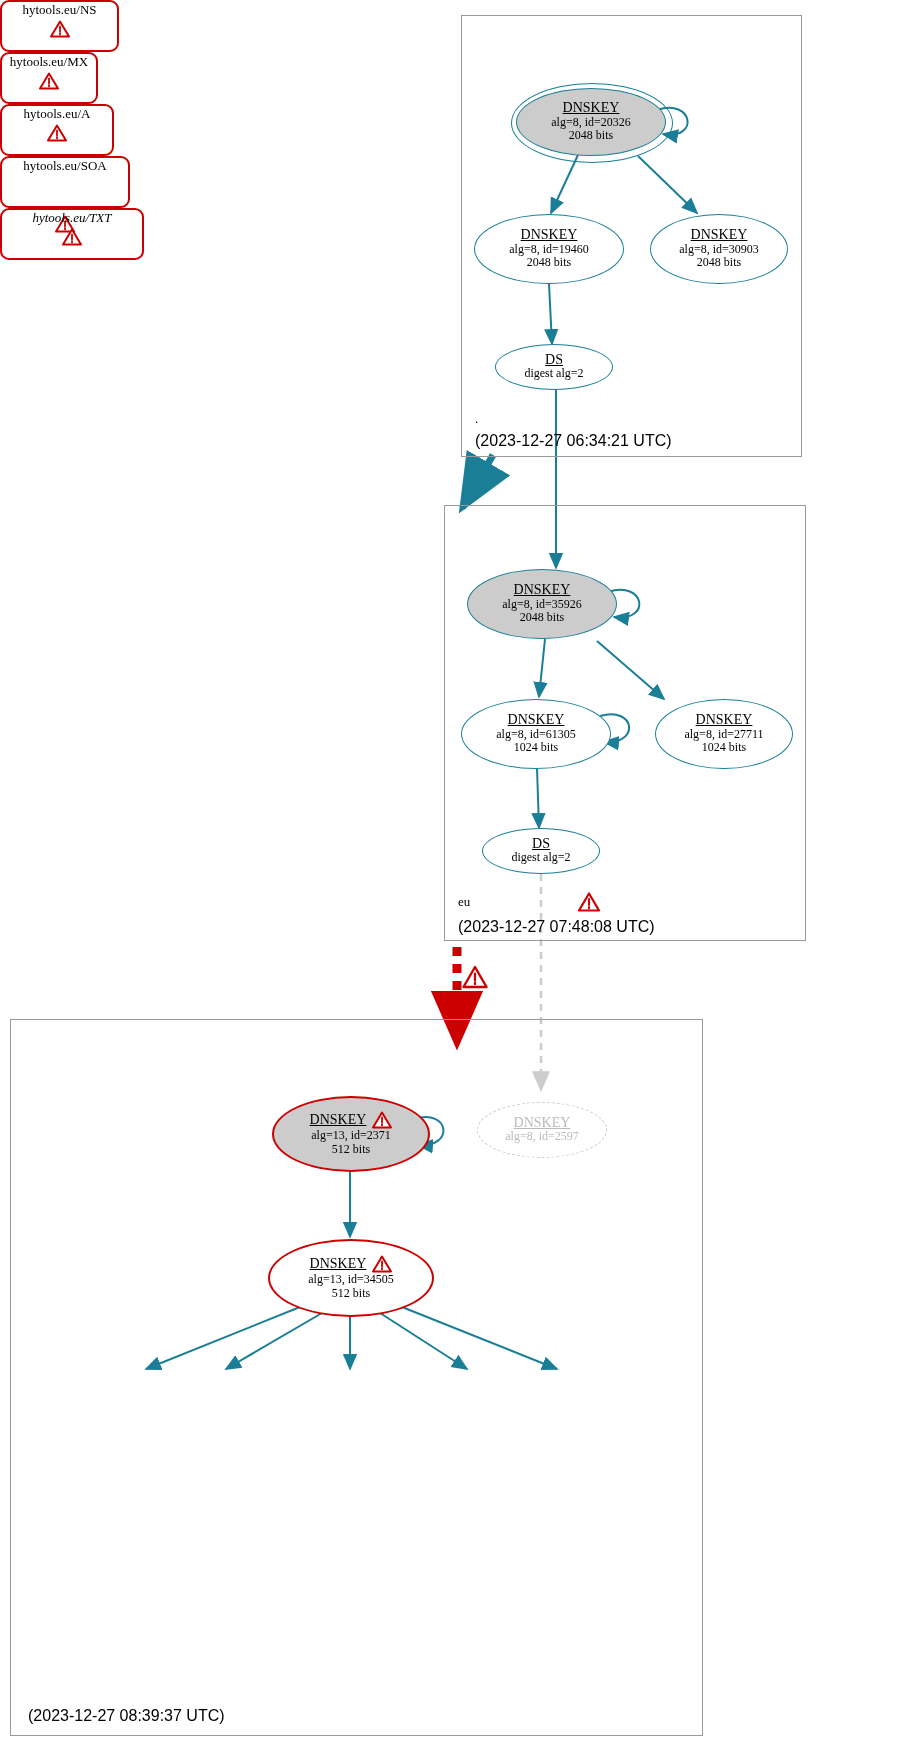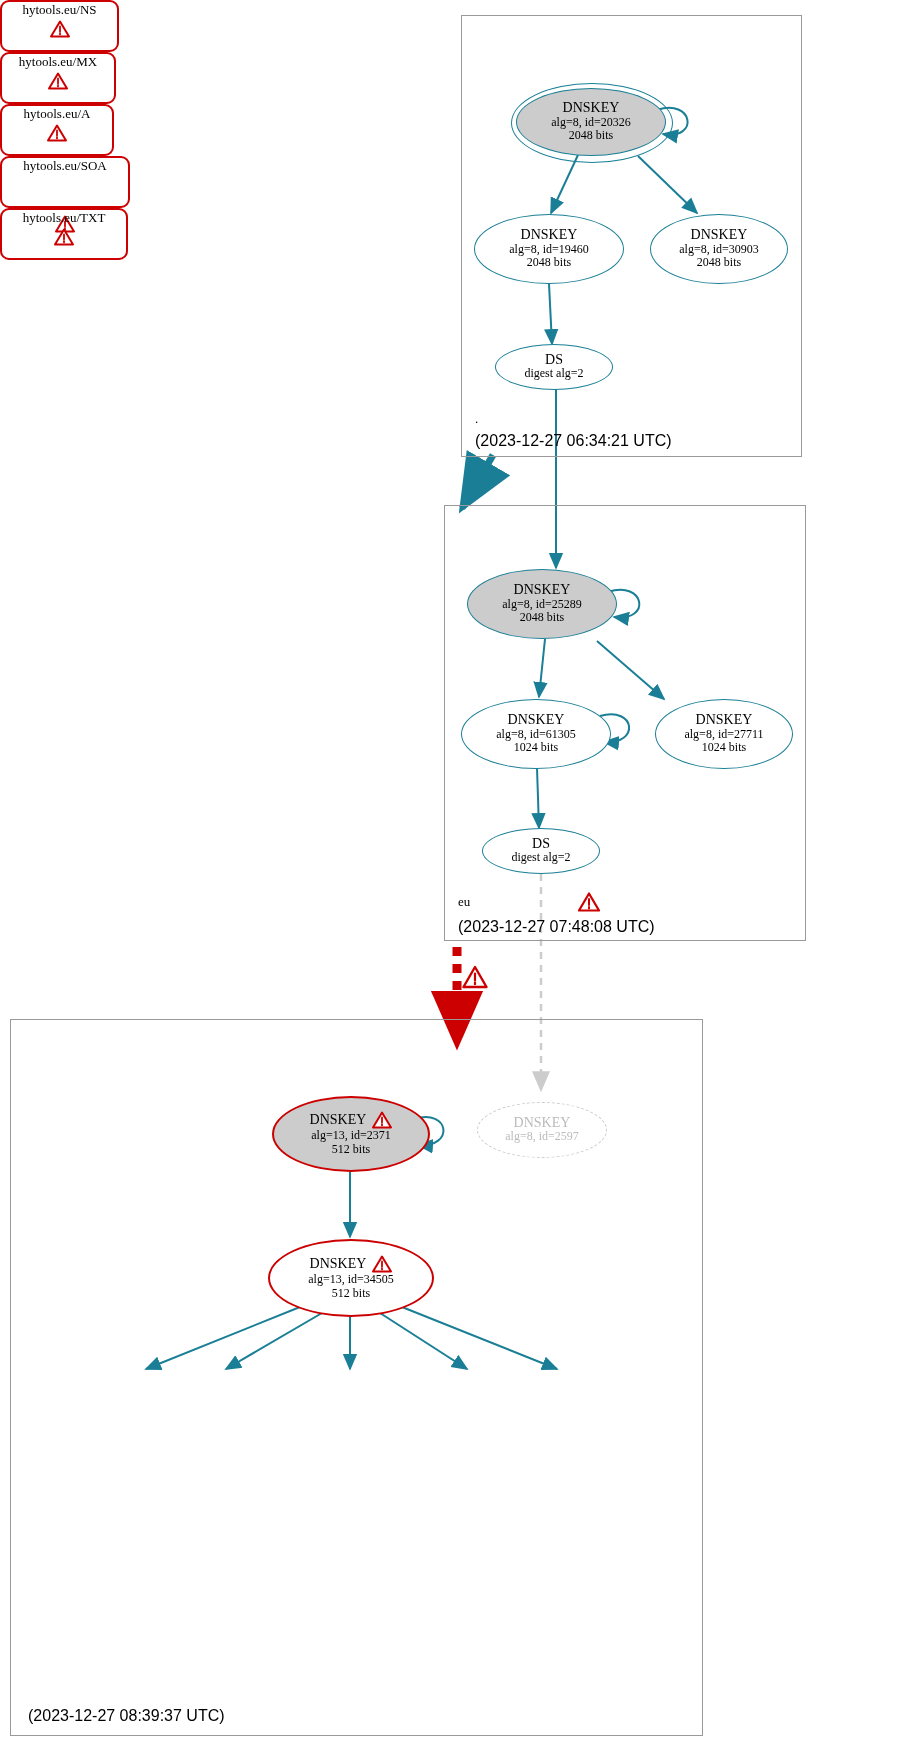--- a/index.html
+++ b/index.html
@@ -7,21 +7,21 @@
   .zone{position:absolute;border:1px solid #9a9a9a;background:transparent;}
   .zone-label{position:absolute;font-size:13px;color:#000;font-family:"Liberation Serif",serif;}
   .zone-date{position:absolute;font-size:16px;color:#000;font-family:Liberation Sans, sans-serif;}
   .node{position:absolute;display:flex;flex-direction:column;align-items:center;justify-content:center;text-align:center;box-sizing:border-box;}
   .ell{border-radius:50%;}
   .teal{border:1.6px solid #1a7f96;}
   .teal-fill{background:#cccccc;}
   .red{border:2px solid #cc0000;}
   .red-fill{background:#cccccc;}
   .dashed-gray{border:1.6px dashed #cccccc;background:#ffffff;}
-  .t1{font-size:14px;line-height:1.05;color:#000;}
+  .t1{font-size:14px;line-height:1.05;color:#000;text-decoration:underline;}
   .t2{font-size:12px;line-height:1.15;color:#000;}
   .rr{box-sizing:border-box;border:2px solid #cc0000;border-radius:9px;background:#fff;display:flex;flex-direction:column;align-items:center;justify-content:flex-start;padding-top:0;}
   .rr .lbl{font-size:13px;color:#000;}
   svg.edges{position:absolute;left:0;top:0;width:908px;height:1749px;pointer-events:none;}
   .warn{display:block;}
 </style>
 </head>
 <body>
 
 <svg class="edges" viewBox="0 0 908 1749">
@@ -107,21 +107,21 @@
   <div class="t2">2048 bits</div>
 </div>
 
 <div class="node ell teal" style="left:495px;top:344px;width:118px;height:46px;background:#fff;">
   <div class="t1">DS</div>
   <div class="t2">digest alg=2</div>
 </div>
 
 <div class="node ell teal teal-fill" style="left:467px;top:569px;width:150px;height:70px;">
   <div class="t1">DNSKEY</div>
-  <div class="t2">alg=8, id=25289</div>
+  <div class="t2">alg=8, id=35926</div>
   <div class="t2">2048 bits</div>
 </div>
 
 <div class="node ell teal" style="left:461px;top:699px;width:150px;height:70px;background:#fff;">
   <div class="t1">DNSKEY</div>
   <div class="t2">alg=8, id=61305</div>
   <div class="t2">1024 bits</div>
 </div>
 
 <div class="node ell teal" style="left:655px;top:699px;width:138px;height:70px;background:#fff;">
@@ -178,21 +178,21 @@
 <div class="rr" style="left:21px;top:1369px;width:119px;height:52px;">
   <span class="lbl">hytools.eu/NS</span>
   <span style="margin-top:2px;">
     <svg class="warn" width="20" height="18" viewBox="0 0 20 18">
         <path d="M10 1.6 L19 16.4 L1 16.4 Z" fill="#ffffff" stroke="#cc0000" stroke-width="2" stroke-linejoin="round"></path>
         <path d="M10 6.4 L10 11.6 M10 13.2 L10 14.4" stroke="#cc0000" stroke-width="1.8" stroke-linecap="round"></path>
       </svg>
   </span>
 </div>
 
-<div class="rr" style="left:157px;top:1369px;width:116px;height:52px;">
+<div class="rr" style="left:157px;top:1369px;width:98px;height:52px;">
   <span class="lbl">hytools.eu/MX</span>
   <span style="margin-top:2px;">
     <svg class="warn" width="20" height="18" viewBox="0 0 20 18">
         <path d="M10 1.6 L19 16.4 L1 16.4 Z" fill="#ffffff" stroke="#cc0000" stroke-width="2" stroke-linejoin="round"></path>
         <path d="M10 6.4 L10 11.6 M10 13.2 L10 14.4" stroke="#cc0000" stroke-width="1.8" stroke-linecap="round"></path>
       </svg>
   </span>
 </div>
 
 <div class="rr" style="left:292px;top:1369px;width:114px;height:52px;">
@@ -208,21 +208,21 @@
 <div class="rr" style="left:419px;top:1369px;width:130px;height:52px;gap:39px;">
   <span class="lbl">hytools.eu/SOA</span>
   <span style="margin-top:2px;">
     <svg class="warn" width="20" height="18" viewBox="0 0 20 18">
         <path d="M10 1.6 L19 16.4 L1 16.4 Z" fill="#ffffff" stroke="#cc0000" stroke-width="2" stroke-linejoin="round"></path>
         <path d="M10 6.4 L10 11.6 M10 13.2 L10 14.4" stroke="#cc0000" stroke-width="1.8" stroke-linecap="round"></path>
       </svg>
   </span>
 </div>
 
-<div class="rr" style="left:566px;top:1369px;width:128px;height:52px;">
+<div class="rr" style="left:566px;top:1369px;width:144px;height:52px;font-style:italic;">
   <span class="lbl">hytools.eu/TXT</span>
   <span style="margin-top:2px;">
     <svg class="warn" width="20" height="18" viewBox="0 0 20 18">
         <path d="M10 1.6 L19 16.4 L1 16.4 Z" fill="#ffffff" stroke="#cc0000" stroke-width="2" stroke-linejoin="round"></path>
         <path d="M10 6.4 L10 11.6 M10 13.2 L10 14.4" stroke="#cc0000" stroke-width="1.8" stroke-linecap="round"></path>
       </svg>
   </span>
 </div>
 
 </body></html>

